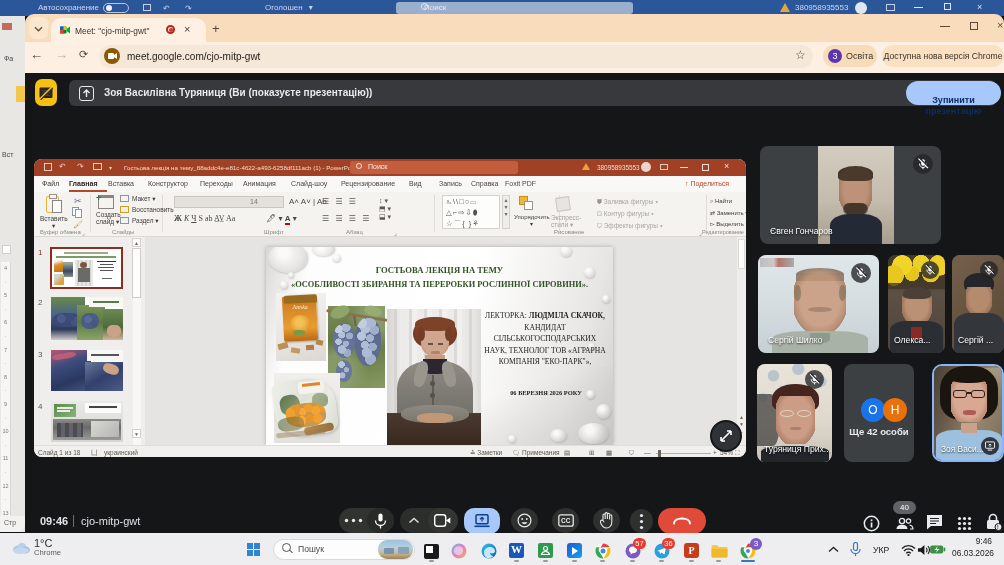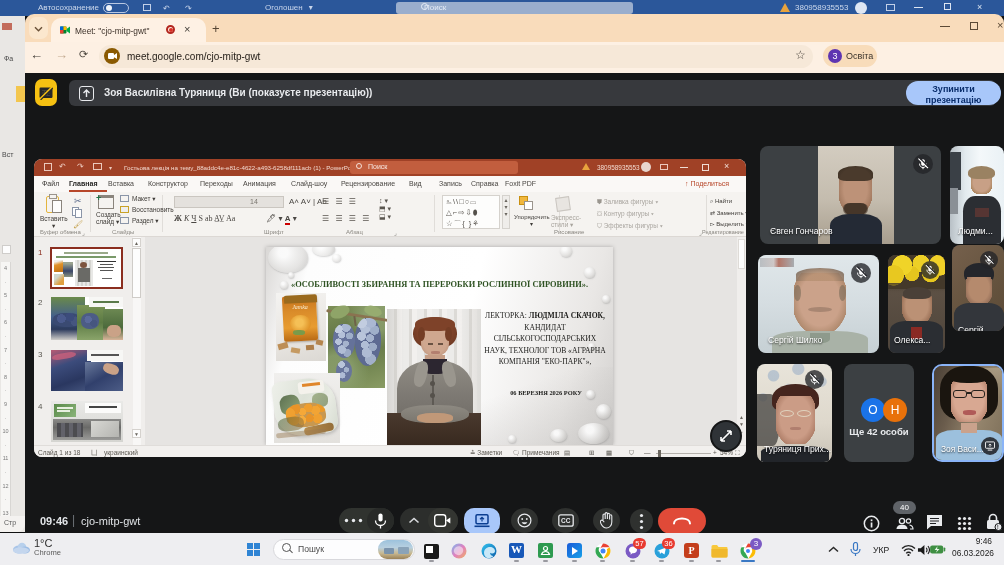--- a/index.html
+++ b/index.html
@@ -73,37 +73,38 @@
 <div class="abs" style="left:104px;top:48px;width:16px;height:16px;background:#8a5a02;border-radius:50%"></div>
 <svg class="abs" style="left:108px;top:52px" width="9" height="8" viewBox="0 0 12 10">
       <rect x="0" y="1" width="8" height="8" rx="1.5" fill="#fff"></rect>
       <path d="M8 3.5l4-2.5v8l-4-2.5z" fill="#fff"></path>
     </svg>
 <div class="abs" style="left:127px;top:51px;color:#28221c;font-size:10px">meet.google.com/cjo-mitp-gwt</div>
 <div class="abs" style="left:795px;top:48px;color:#4c463e;font-size:12px">☆</div>
 <div class="abs" style="left:823px;top:45px;width:54px;height:22px;background:#f8dcba;border-radius:11px"></div>
 <div class="abs" style="left:828px;top:49px;width:14px;height:14px;background:#5e35b1;border-radius:50%;color:#fff;font-size:9px;text-align:center;line-height:14px">3</div>
 <div class="abs" style="left:846px;top:51px;color:#3a332b;font-size:9px">Освіта</div>
+<div class="abs" style="left:882px;top:45px;width:122px;height:22px;background:#fbe0c1;border-radius:11px;color:#37302a;font-size:8.6px;text-align:center;line-height:22px">Доступна нова версія Chrome</div>
 
 <div class="abs" style="left:25px;top:73px;width:979px;height:460px;background:#151617"></div>
 
 <div class="abs" style="left:69px;top:80px;width:927px;height:26px;background:#37393d;border-radius:6px"></div>
 <div class="abs" style="left:35px;top:79px;width:22px;height:27px;background:#f6c112;border-radius:7px"></div>
 <svg class="abs" style="left:39px;top:86px" width="14" height="14" viewBox="0 0 14 14">
       <rect x="0.5" y="1.5" width="13" height="10.5" rx="1.2" fill="#272727"></rect>
       <path d="M3 4.5h8M3 7h8M3 9.5h8M5.5 4.5v5M8.5 4.5v5" stroke="#4a4a42" stroke-width="0.7"></path>
       <path d="M0.5 13.5L13.5 0.5" stroke="#f6c112" stroke-width="1.8"></path>
       <path d="M1.6 14L14 1.8" stroke="#272727" stroke-width="1.1"></path>
     </svg>
 <div class="abs" style="left:79px;top:86px;width:15px;height:15px;border:1.5px solid #e8eaed;border-radius:3px"></div>
 <svg class="abs" style="left:82px;top:89px" width="9" height="9" viewBox="0 0 9 9">
       <path d="M4.5 8V1.5M1.5 4L4.5 1l3 3" stroke="#e8eaed" stroke-width="1.4" fill="none"></path>
     </svg>
 <div class="abs" style="left:104px;top:87px;color:#e8eaed;font-size:10px;font-weight:bold">Зоя Василівна Туряниця (Ви (показуєте презентацію))</div>
-<div class="abs" style="left:906px;top:81px;width:95px;height:24px;background:#a8c7fa;border-radius:12px;color:#0a2e6c;font-size:9px;font-weight:bold;text-align:center;line-height:11px;padding-top:3px">Зупинити<br>презентацію</div>
+<div class="abs" style="left:906px;top:81px;width:95px;height:24px;background:#a8c7fa;border-radius:12px;color:#0a2e6c;font-size:9px;font-weight:bold;text-align:center;line-height:11px;padding-top:14px">Зупинити<br>презентацію</div>
 
 <div id="ppt" class="abs" style="left:34px;top:159px;width:712px;height:298px;background:#e9e7e5;border-radius:8px;overflow:hidden">
 
   <div class="abs" style="left:0;top:0;width:712px;height:17px;background:#a04126"></div>
   <div class="abs" style="left:10px;top:4px;width:8px;height:8px;border:1px solid #ecc9bd"></div>
   <div class="abs" style="left:25px;top:3px;color:#ecc9bd;font-size:8px">↶</div>
   <div class="abs" style="left:43px;top:3px;color:#ecc9bd;font-size:8px">↷</div>
   <div class="abs" style="left:59px;top:4px;width:9px;height:7px;border:1px solid #ecc9bd"></div>
   <div class="abs" style="left:75px;top:5px;color:#ecc9bd;font-size:6px">▾</div>
   <div class="abs" style="left:90px;top:5px;color:#f2d9cf;font-size:6.2px;width:226px;white-space:nowrap;overflow:hidden">Гостьова лекція на тему_88addc4e-e81c-4622-a493-6258df111acb (1) - PowerPoint</div>
@@ -269,20 +270,21 @@
     <div class="drop" style="left:294px;top:-2px;width:12px;height:12px"></div>
     <div class="drop" style="left:318px;top:20px;width:11px;height:11px"></div>
     <div class="drop" style="left:336px;top:48px;width:8px;height:8px"></div>
     <div class="drop" style="left:322px;top:96px;width:7px;height:7px"></div>
     <div class="drop" style="left:320px;top:143px;width:9px;height:9px"></div>
     <div class="drop" style="left:330px;top:157px;width:15px;height:15px"></div>
     <div class="drop" style="left:284px;top:182px;width:17px;height:13px"></div>
     <div class="drop" style="left:242px;top:188px;width:8px;height:8px"></div>
     <div class="drop" style="left:312px;top:176px;width:31px;height:21px"></div>
 
+    <div class="abs" style="left:0;top:18px;width:347px;text-align:center;color:#2e5222;font-weight:bold;font-size:8.6px;font-family:'Liberation Serif',serif">ГОСТЬОВА ЛЕКЦІЯ НА ТЕМУ</div>
     <div class="abs" style="left:0;top:33px;width:347px;text-align:center;color:#2e5222;font-weight:bold;font-size:8.4px;font-family:'Liberation Serif',serif">«ОСОБЛИВОСТІ ЗБИРАННЯ ТА ПЕРЕРОБКИ РОСЛИННОЇ СИРОВИНИ».</div>
 
     <div class="abs" style="left:10px;top:46px;width:50px;height:68px;background:linear-gradient(165deg,#f4f3f1 0%,#e9e6e2 60%,#dbd8d3 100%)">
       <div class="abs" style="left:7px;top:3px;width:34px;height:45px;background:linear-gradient(180deg,#c8741e 0%,#da8c2a 35%,#e89c30 70%,#b96a14 100%);border-radius:2px;box-shadow:1px 1px 2px rgba(120,110,95,.5);transform:rotate(-3deg)"></div>
       <div class="abs" style="left:8px;top:2px;width:33px;height:8px;background:#9a6a1e;border-radius:2px 2px 0 0;transform:rotate(-3deg)"></div>
       <div class="abs" style="left:13px;top:11px;width:22px;height:8px;color:#f8ecd0;font-size:6px;text-align:center;font-style:italic;font-family:'Liberation Serif',serif">Jamka</div>
       <div class="abs" style="left:14px;top:22px;width:21px;height:17px;background:radial-gradient(circle at 45% 45%,#f5c056 25%,#e09428 75%,#c47c18 100%);border-radius:50%"></div>
       <div class="abs" style="left:17px;top:37px;width:12px;height:5px;background:#7a9a4a;border-radius:40%"></div>
       <div class="abs" style="left:2px;top:50px;width:10px;height:6px;background:#bd8e56;transform:rotate(-15deg)"></div>
       <div class="abs" style="left:15px;top:55px;width:9px;height:5px;background:#c59a62;transform:rotate(10deg)"></div>
@@ -418,30 +420,20 @@
     <div class="abs" style="left:21px;top:26px;width:33px;height:42px;background:radial-gradient(ellipse at 50% 40%,#bd9278 50%,#a37a60 76%,rgba(0,0,0,0) 77%)"></div>
     <div class="abs" style="left:20px;top:20px;width:35px;height:15px;background:radial-gradient(ellipse at 50% 90%,#4a3a2c 60%,#352a1f 100%);border-radius:50% 50% 25% 25%"></div>
     <div class="abs" style="left:25px;top:57px;width:25px;height:14px;background:radial-gradient(ellipse at 50% 40%,#463629 62%,rgba(0,0,0,0) 78%);border-radius:30% 30% 50% 50%"></div>
     <div class="abs" style="left:12px;top:68px;width:52px;height:30px;background:#242a35;border-radius:38% 38% 0 0"></div>
   </div>
   <svg class="abs" style="left:153px;top:8px" width="20" height="20" viewBox="0 0 20 20">
         <use href="#micoff"></use>
       </svg>
   <div class="lbl" style="left:10px;top:80px">Євген Гончаров</div>
 </div>
-<div class="tile" style="left:950px;top:146px;width:54px;height:98px;border-radius:8px">
-  <div class="abs" style="left:0;top:0;width:54px;height:98px;background:linear-gradient(90deg,#b8c0c6 0%,#e2eaee 28%,#f4f8fa 55%,#eaf1f5 100%)"></div>
-  <div class="abs" style="left:0;top:6px;width:11px;height:38px;background:#3a4046"></div>
-  <div class="abs" style="left:0;top:42px;width:8px;height:26px;background:#8a9096"></div>
-  <div class="abs" style="left:21px;top:28px;width:21px;height:20px;background:radial-gradient(ellipse at 50% 42%,#c8a086 55%,#ab855f 78%,rgba(0,0,0,0) 79%)"></div>
-  <div class="abs" style="left:18px;top:20px;width:27px;height:13px;background:#9a8262;border-radius:50% 50% 35% 35%"></div>
-  <div class="abs" style="left:13px;top:50px;width:38px;height:48px;background:#2b2e33;border-radius:32% 32% 0 0"></div>
-  <div class="abs" style="left:25px;top:62px;width:14px;height:9px;background:#5e3634;opacity:.85"></div>
-  <div class="lbl" style="left:8px;top:80px">Людми...</div>
-</div>
 <div class="tile" style="left:758px;top:255px;width:121px;height:98px">
   <div class="abs" style="left:0;top:0;width:121px;height:98px;background:linear-gradient(180deg,#e0e7ea 0%,#d5dde1 50%,#c6d0d4 100%)"></div>
   <div class="abs" style="left:2px;top:3px;width:34px;height:9px;background:linear-gradient(90deg,#b0b4b8,#96605248 40%,#a85a48 55%,#9a9ea2);opacity:.8"></div>
   <div class="abs" style="left:36px;top:18px;width:52px;height:60px;background:radial-gradient(ellipse at 50% 45%,#cba28a 55%,#b08a6e 76%,rgba(0,0,0,0) 77%)"></div>
   <div class="abs" style="left:38px;top:13px;width:48px;height:13px;background:radial-gradient(ellipse at 50% 100%,#b99274 40%,#6e6258 95%);border-radius:50% 50% 0 0;opacity:.9"></div>
   <div class="abs" style="left:36px;top:30px;width:7px;height:16px;background:#7a6a58;border-radius:50%;opacity:.6"></div>
   <div class="abs" style="left:81px;top:30px;width:7px;height:16px;background:#7a6a58;border-radius:50%;opacity:.6"></div>
   <div class="abs" style="left:50px;top:52px;width:24px;height:5px;background:rgba(90,70,60,.3);border-radius:50%"></div>
   <div class="abs" style="left:14px;top:76px;width:96px;height:22px;background:#a9b2a7;border-radius:35% 35% 0 0"></div>
   <div class="abs" style="left:52px;top:78px;width:20px;height:10px;background:#8e9a8c;border-radius:0 0 40% 40%"></div>
@@ -456,21 +448,21 @@
   <div class="abs" style="left:0;top:28px;width:57px;height:8px;background:linear-gradient(180deg,rgba(68,57,42,.9),rgba(0,0,0,0))"></div>
   <div class="abs" style="left:14px;top:36px;width:30px;height:34px;background:radial-gradient(ellipse at 50% 42%,#bb9175 52%,#9c7258 75%,rgba(0,0,0,0) 76%)"></div>
   <div class="abs" style="left:15px;top:32px;width:28px;height:12px;background:#4a4038;border-radius:50% 50% 30% 30%"></div>
   <div class="abs" style="left:2px;top:66px;width:53px;height:32px;background:#2b2e33;border-radius:30% 30% 0 0"></div>
   <div class="abs" style="left:23px;top:72px;width:11px;height:12px;background:#8a2a24"></div>
   <svg class="abs" style="left:33px;top:6px" width="18" height="18" viewBox="0 0 20 20">
         <use href="#micoff"></use>
       </svg>
   <div class="lbl" style="left:6px;top:80px">Олекса...</div>
 </div>
-<div class="tile" style="left:952px;top:245px;width:52px;height:86px">
+<div class="tile" style="left:952px;top:255px;width:52px;height:98px">
   <div class="abs" style="left:0;top:0;width:52px;height:98px;background:linear-gradient(135deg,#75604c 0%,#66543f 50%,#584734 100%)"></div>
   <div class="abs" style="left:12px;top:18px;width:30px;height:20px;background:#24262b;border-radius:50% 50% 35% 35%"></div>
   <div class="abs" style="left:14px;top:32px;width:26px;height:28px;background:radial-gradient(ellipse at 50% 40%,#b58a6d 55%,#96705a 78%,rgba(0,0,0,0) 79%)"></div>
   <div class="abs" style="left:2px;top:58px;width:50px;height:40px;background:#33363b;border-radius:30% 30% 0 0"></div>
   <svg class="abs" style="left:28px;top:6px" width="18" height="18" viewBox="0 0 20 20">
         <use href="#micoff"></use>
       </svg>
   <div class="lbl" style="left:6px;top:80px">Сергій ...</div>
 </div>
 <div class="tile" style="left:757px;top:364px;width:75px;height:98px">

